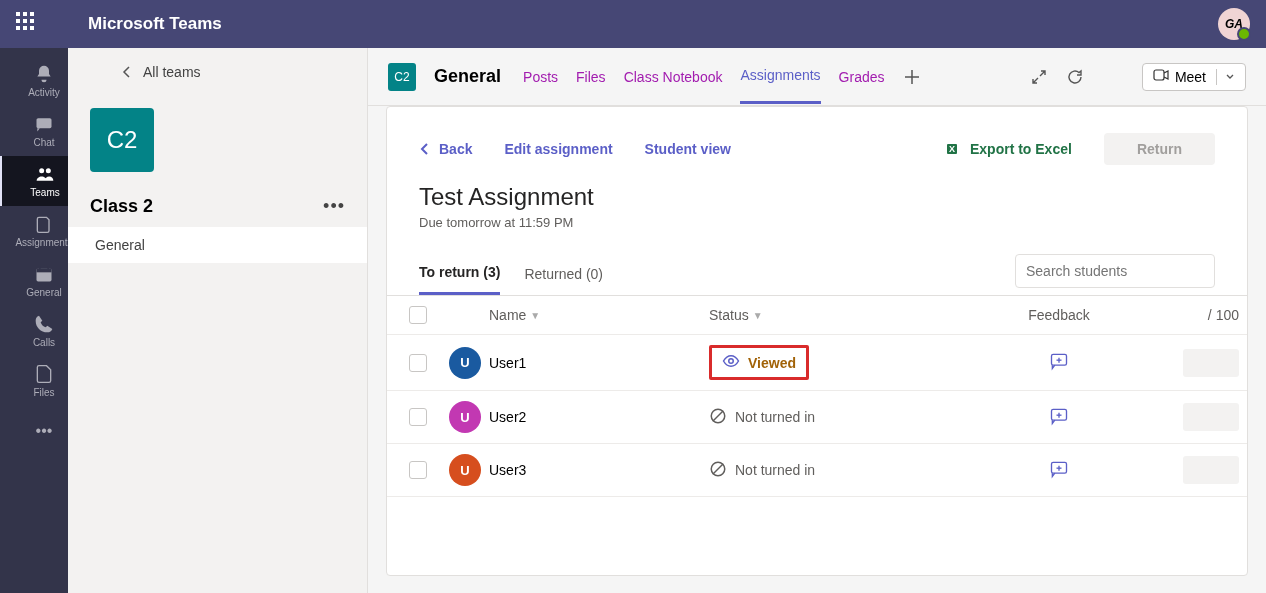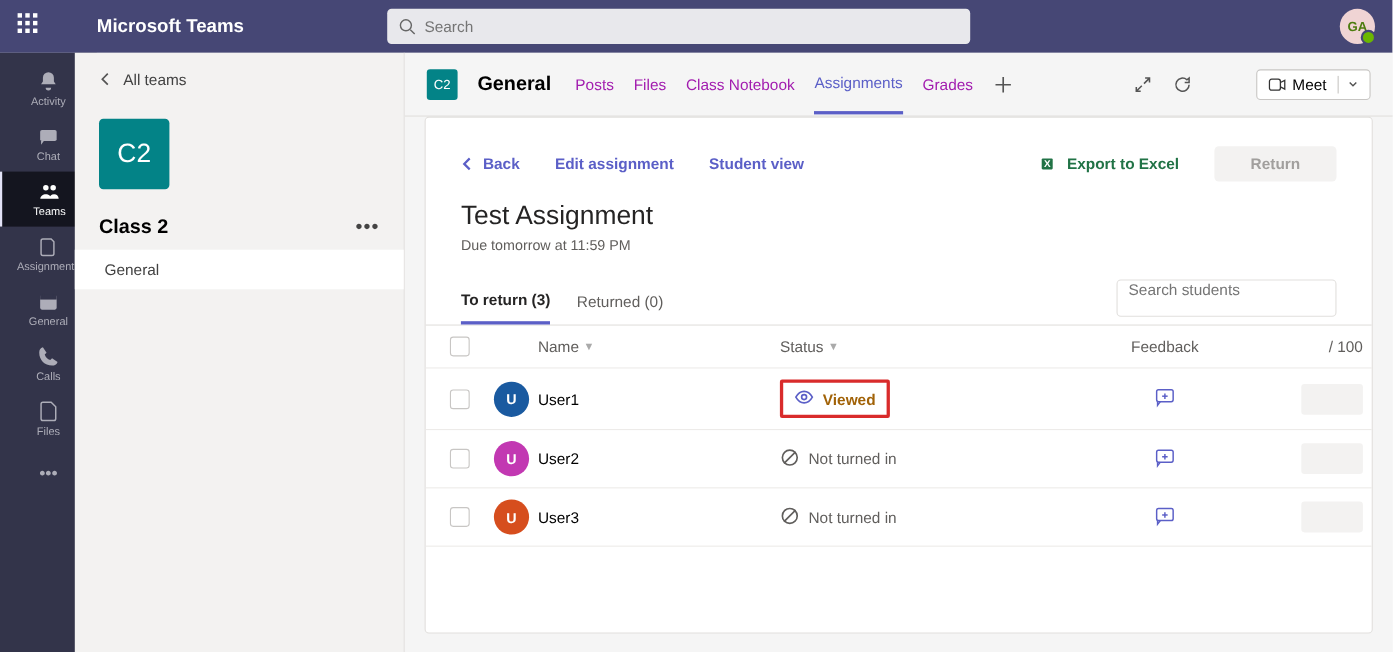--- a/index.html
+++ b/index.html
@@ -7,69 +7,69 @@
 
 
 .topbar { height: 48px; background: #464775; display: flex; align-items: center; padding: 0 16px; color: #fff; }
 .app-grid { width: 24px; height: 24px; display: grid; grid-template-columns: repeat(3,4px); grid-template-rows: repeat(3,4px); gap: 3px; margin-right: 48px; }
 .app-grid span { background: #fff; }
 .app-name { font-size: 17px; font-weight: 600; flex: 0 0 auto; margin-right: 130px; }
 .searchbar { flex: 0 0 530px; height: 32px; background: #e8e8ec; border-radius: 4px; display: flex; align-items: center; padding: 0 10px; }
 .search-icon { width: 16px; height: 16px; margin-right: 8px; }
 .searchbar input { border: none; background: transparent; outline: none; flex: 1; font-size: 14px; color: #555; }
 .topbar-spacer { flex: 1; }
-.avatar-top { width: 32px; height: 32px; border-radius: 50%; background: #f0d4d4; color: #4d7c0f; display: flex; align-items: center; justify-content: center; font-size: 12px; font-weight: 600; position: relative; }
+.avatar-top { width: 32px; height: 32px; border-radius: 50%; background: #f0d4d4; color: #000000; display: flex; align-items: center; justify-content: center; font-size: 12px; font-weight: 600; position: relative; font-style: italic; }
 .avatar-top::after { content:""; position:absolute; width:10px; height:10px; background:#6bb700; border:2px solid #464775; border-radius:50%; bottom:-1px; right:-1px; }
 
 
 .leftrail { position: absolute; top: 48px; left: 0; width: 88px; height: 545px; background: #33344a; padding-top: 8px; }
 .rail-item { height: 50px; display: flex; flex-direction: column; align-items: center; justify-content: center; color: #adadb8; font-size: 10px; cursor: pointer; gap:3px; }
 .rail-item.selected { background: #14151f; border-left: 2px solid #e2e2f6; color: #fff; }
 .rail-icon { width: 20px; height: 20px; }
 
 
 .channelpanel { position: absolute; top: 48px; left: 68px; width: 300px; height: 545px; background: #f3f2f1; border-right: 1px solid #e1dfdd; }
-.back-all { height: 48px; display: flex; align-items: center; padding: 0 22px; font-size: 14px; color: #424242; gap: 10px; cursor: pointer; }
+.back-all { height: 48px; display: flex; align-items: center; padding: 0 22px; font-size: 14px; color: #424242; gap: 10px; cursor: pointer; margin-left: 31px; }
 .team-tile { width: 64px; height: 64px; background: #038387; color: #fff; font-size: 24px; font-weight: 400; display:flex; align-items:center; justify-content:center; margin: 12px 22px 24px; border-radius: 4px; }
 .team-row { display: flex; align-items: center; padding: 0 22px 10px 22px; }
 .team-name { font-size: 18px; font-weight: 700; flex: 1; }
 .team-more { color: #444; cursor: pointer; font-size: 18px; letter-spacing: 1px; }
 .channel-item { padding: 10px 24px; font-size: 14px; color: #424242; cursor: pointer; }
 .channel-item.selected { background: #fff; border-left: 3px solid transparent; }
 
 
 .mainarea { position: absolute; top: 48px; left: 368px; right: 0; height: 545px; background: #f5f5f5; }
 .tabheader { height: 58px; border-bottom: 1px solid #e1dfdd; display: flex; align-items: center; padding: 0 20px; gap: 18px; }
 .team-chip { width: 28px; height: 28px; background: #038387; color: #fff; font-size: 12px; display:flex; align-items:center; justify-content:center; border-radius:3px; }
 .channel-title { font-size: 18px; font-weight: 700; margin-right: 4px; }
 .tab { font-size: 14px; color: #a21caf; padding: 18px 0; cursor:pointer; }
 .tab.active { color: #5b5fc7; border-bottom: 3px solid #5b5fc7; }
 .tabheader .spacer { flex: 1; }
 .header-icon { width: 18px; height: 18px; color: #555; cursor: pointer; }
-.meet-btn { border: 1px solid #c8c6c4; background: #fff; padding: 5px 10px; border-radius: 4px; display: flex; align-items: center; gap: 6px; font-size: 14px; cursor: pointer; margin-left: 40px; }
+.meet-btn { border: 1px solid #c8c6c4; background: #fff; padding: 5px 10px; border-radius: 4px; display: flex; align-items: flex-start; gap: 6px; font-size: 14px; cursor: pointer; margin-left: 40px; }
 .meet-btn .caret { border-left: 1px solid #c8c6c4; padding-left: 8px; margin-left: 4px; }
 
 
 .card { background: #fff; margin: 0 18px 0 18px; border: 1px solid #e1dfdd; border-radius: 4px; height: 470px; }
 .card-toolbar { display: flex; align-items: center; padding: 26px 32px 18px; gap: 32px; }
 .link { color: #5b5fc7; font-size: 14px; font-weight: 600; cursor: pointer; }
 .link.back { display: flex; align-items: center; gap: 8px; }
 .card-toolbar .sp { flex: 1; }
 .export { color: #217346; font-size: 14px; font-weight: 600; display: flex; gap: 8px; align-items: center; cursor: pointer; }
 .return-btn { background: #f3f2f1; color: #a19f9d; padding: 8px 33px; border-radius: 4px; font-size: 14px; font-weight: 600; }
 
 .title-block { padding: 0 32px 22px; }
 .assign-title { font-size: 24px; font-weight: 400; color: #252424; }
 .assign-due { font-size: 13px; color: #605e5c; margin-top: 4px; }
 
 .filterbar { display: flex; align-items: center; padding: 0 32px; border-bottom: 1px solid #e1dfdd; gap: 24px; }
 .ftab { padding: 12px 0; font-size: 14px; color: #605e5c; cursor:pointer; }
 .ftab.active { font-weight: 700; color: #252424; border-bottom: 3px solid #5b5fc7; }
 .filterbar .sp { flex: 1; }
-.student-search { width: 200px; height: 34px; border: 1px solid #e1dfdd; border-radius: 4px; display:flex; align-items:flex-start; padding:0 10px; background:#fff; margin-bottom:6px; }
+.student-search { width: 200px; height: 34px; border: 1px solid #e1dfdd; border-radius: 4px; display:flex; align-items:center; padding:0 10px; background:#fff; margin-bottom:6px; }
 .student-search input { border:none; outline:none; flex:1; font-size:14px; background:transparent; }
 
 .gridhead, .gridrow { display: grid; grid-template-columns: 40px 40px 220px 250px 200px 80px; align-items: center; padding: 10px 22px; border-bottom: 1px solid #edebe9; font-size: 14px; }
 .gridhead { color: #605e5c; font-weight: 400; }
 .gridhead .col-name, .gridhead .col-status { display:flex; align-items:center; gap:4px; }
 .sort-caret { color:#aaa; font-size:10px; }
 .checkbox { width:18px; height:18px; border:1px solid #c8c6c4; border-radius:3px; cursor:pointer; }
 .uavatar { width:32px; height:32px; border-radius:50%; color:#fff; display:flex; align-items:center; justify-content:center; font-weight:600; font-size:13px; }
 .uavatar.c1 { background:#1a5aa0; }
 .uavatar.c2 { background:#c238b2; }
@@ -91,27 +91,20 @@
       <span></span>
       <span></span>
       <span></span>
       <span></span>
       <span></span>
       <span></span>
       <span></span>
       <span></span>
   </div>
   <div class="app-name">Microsoft Teams</div>
-  <div class="searchbar">
-    <svg class="search-icon" viewBox="0 0 16 16" fill="none" stroke="#666" stroke-width="1.3">
-        <circle cx="7" cy="7" r="5"></circle>
-        <line x1="11" y1="11" x2="15" y2="15"></line>
-      </svg>
-    <input placeholder="Search" style="">
-  </div>
   <div class="topbar-spacer"></div>
   <div class="avatar-top">GA</div>
 </div>
 
 <div class="leftrail">
   <div class="rail-item">
     <svg class="rail-icon" viewBox="0 0 24 24" fill="currentColor">
         <path d="M12 2a6 6 0 0 0-6 6v4l-2 3h16l-2-3V8a6 6 0 0 0-6-6zm0 20a3 3 0 0 0 3-3H9a3 3 0 0 0 3 3z"></path>
       </svg>
     <span>Activity</span>

